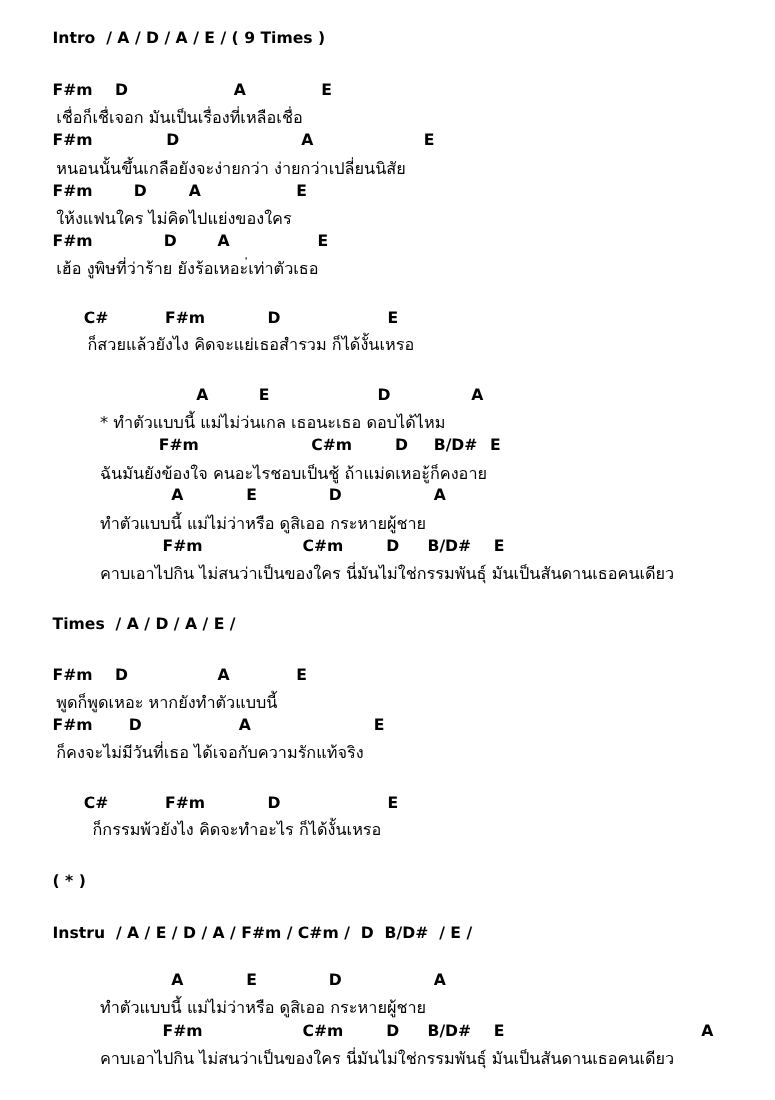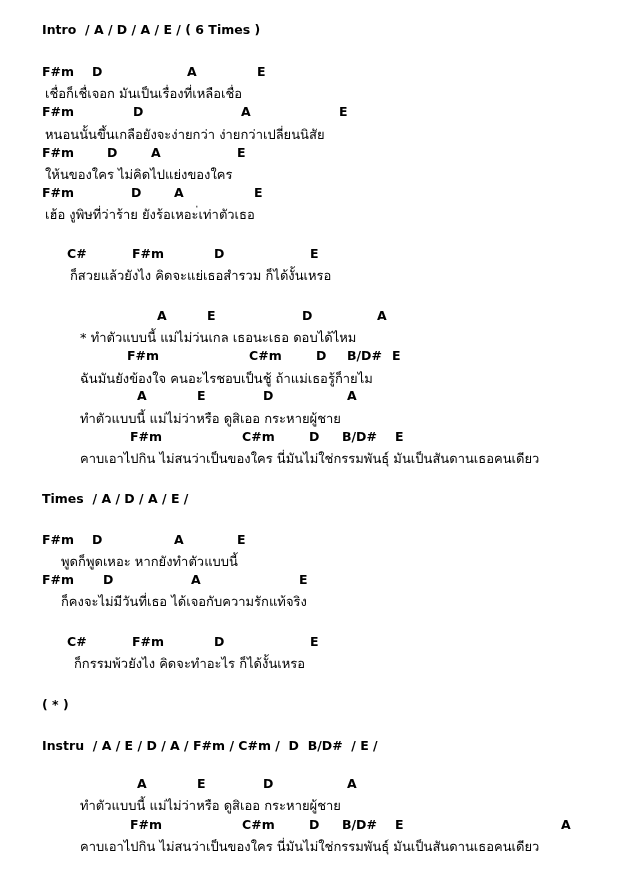--- a/index.html
+++ b/index.html
@@ -7,21 +7,21 @@
          font-family:"DejaVu Sans", "Liberation Sans", sans-serif; color:#000; }
   .line { position:absolute; left:0; height:20px; white-space:nowrap; }
   .chord { position:absolute; font-weight:bold; font-size:12.5px; top:0; }
   .lyric { position:absolute; font-size:13px; top:0; }
   .head { position:absolute; font-weight:bold; font-size:12.5px; top:0; white-space:pre; }
 </style>
 </head>
 <body>
 
 <div class="line" style="top:22px">
-  <span class="head" style="left:42px">Intro  / A / D / A / E / ( 6 Times )</span>
+  <span class="head" style="left:42px">Intro  / A / D / A / E / ( 9 Times )</span>
 </div>
 
 <div class="line" style="top:64px">
   <span class="chord" style="left:42px">F#m</span>
   <span class="chord" style="left:92px">D</span>
   <span class="chord" style="left:187px">A</span>
   <span class="chord" style="left:257px">E</span>
 </div>
 <div class="line" style="top:83px">
   <span class="lyric" style="left:45px">เชื่อก็เชื่เจอก มันเป็นเรื่องที่เหลือเชื่อ</span>
@@ -35,21 +35,21 @@
 <div class="line" style="top:124px">
   <span class="lyric" style="left:45px">หนอนนั้นขึ้นเกลือยังจะง่ายกว่า ง่ายกว่าเปลี่ยนนิสัย</span>
 </div>
 <div class="line" style="top:145px">
   <span class="chord" style="left:42px">F#m</span>
   <span class="chord" style="left:107px">D</span>
   <span class="chord" style="left:151px">A</span>
   <span class="chord" style="left:237px">E</span>
 </div>
 <div class="line" style="top:164px">
-  <span class="lyric" style="left:45px">ให้นของใคร ไม่คิดไปแย่งของใคร</span>
+  <span class="lyric" style="left:45px">ให้งแฟนใคร ไม่คิดไปแย่งของใคร</span>
 </div>
 <div class="line" style="top:185px">
   <span class="chord" style="left:42px">F#m</span>
   <span class="chord" style="left:131px">D</span>
   <span class="chord" style="left:174px">A</span>
   <span class="chord" style="left:254px">E</span>
 </div>
 <div class="line" style="top:204px">
   <span class="lyric" style="left:45px">เฮ้อ งูพิษที่ว่าร้าย ยังร้อเหอะ่เท่าตัวเธอ</span>
 </div>
@@ -74,21 +74,21 @@
   <span class="lyric" style="left:80px">* ทำตัวแบบนี้ แม่ไม่ว่นเกล เธอนะเธอ ดอบได้ไหม</span>
 </div>
 <div class="line" style="top:348px">
   <span class="chord" style="left:127px">F#m</span>
   <span class="chord" style="left:249px">C#m</span>
   <span class="chord" style="left:316px">D</span>
   <span class="chord" style="left:347px">B/D#</span>
   <span class="chord" style="left:392px">E</span>
 </div>
 <div class="line" style="top:368px">
-  <span class="lyric" style="left:80px">ฉันมันยังข้องใจ คนอะไรชอบเป็นชู้ ถ้าแม่เธอรู้ก็ายไม</span>
+  <span class="lyric" style="left:80px">ฉันมันยังข้องใจ คนอะไรชอบเป็นชู้ ถ้าแม่ดเหอะู้ก็คงอาย</span>
 </div>
 <div class="line" style="top:388px">
   <span class="chord" style="left:137px">A</span>
   <span class="chord" style="left:197px">E</span>
   <span class="chord" style="left:263px">D</span>
   <span class="chord" style="left:347px">A</span>
 </div>
 <div class="line" style="top:408px">
   <span class="lyric" style="left:80px">ทำตัวแบบนี้ แม่ไม่ว่าหรือ ดูสิเออ กระหายผู้ชาย</span>
 </div>
@@ -107,30 +107,30 @@
   <span class="head" style="left:42px">Times  / A / D / A / E /</span>
 </div>
 
 <div class="line" style="top:532px">
   <span class="chord" style="left:42px">F#m</span>
   <span class="chord" style="left:92px">D</span>
   <span class="chord" style="left:174px">A</span>
   <span class="chord" style="left:237px">E</span>
 </div>
 <div class="line" style="top:551px">
-  <span class="lyric" style="left:61px">พูดก็พูดเหอะ หากยังทำตัวแบบนี้</span>
+  <span class="lyric" style="left:45px">พูดก็พูดเหอะ หากยังทำตัวแบบนี้</span>
 </div>
 <div class="line" style="top:572px">
   <span class="chord" style="left:42px">F#m</span>
   <span class="chord" style="left:103px">D</span>
   <span class="chord" style="left:191px">A</span>
   <span class="chord" style="left:299px">E</span>
 </div>
 <div class="line" style="top:591px">
-  <span class="lyric" style="left:61px">ก็คงจะไม่มีวันที่เธอ ได้เจอกับความรักแท้จริง</span>
+  <span class="lyric" style="left:45px">ก็คงจะไม่มีวันที่เธอ ได้เจอกับความรักแท้จริง</span>
 </div>
 
 <div class="line" style="top:634px">
   <span class="chord" style="left:67px">C#</span>
   <span class="chord" style="left:132px">F#m</span>
   <span class="chord" style="left:214px">D</span>
   <span class="chord" style="left:310px">E</span>
 </div>
 <div class="line" style="top:653px">
   <span class="lyric" style="left:74px">ก็กรรมพ้วยังไง คิดจะทำอะไร ก็ได้งั้นเหรอ</span>

